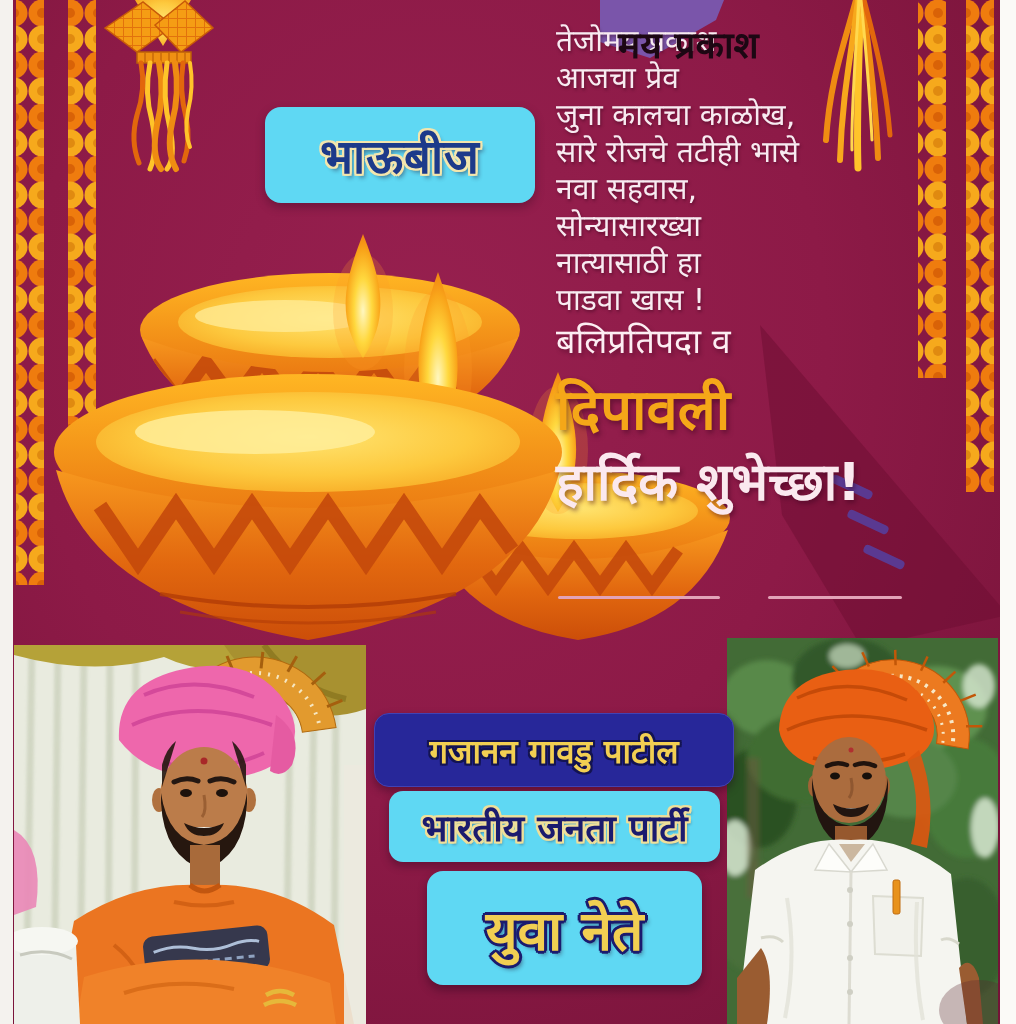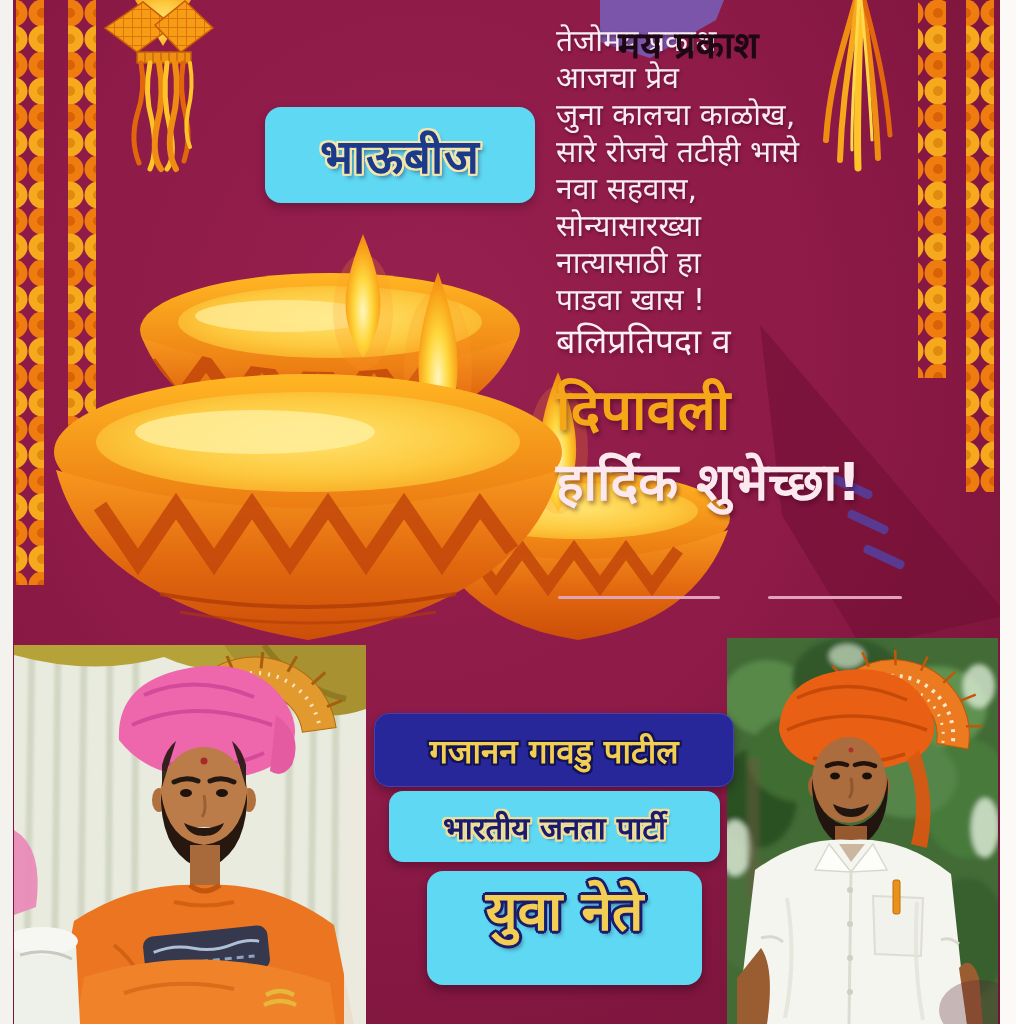--- a/index.html
+++ b/index.html
@@ -57,29 +57,29 @@
     text-shadow:-2px 0 0 #141452, 2px 0 0 #141452, 0 -2px 0 #141452, 0 2px 0 #141452,
                 -2px -2px 0 #141452, 2px 2px 0 #141452, -2px 2px 0 #141452, 2px -2px 0 #141452;
   }
   .partybox{
     position:absolute;left:389px;top:791px;width:331px;height:71px;
     background:#5fd8f3;border-radius:14px;
     display:flex;align-items:center;justify-content:center;
     box-shadow:0 4px 8px rgba(30,5,25,.35);
   }
   .partybox span{
-    font-size:31px;font-weight:700;color:#1b1b6e;
+    font-size:37px;font-weight:700;color:#1b1b6e;
     text-shadow:-2px 0 0 #efdf9a, 2px 0 0 #efdf9a, 0 -2px 0 #efdf9a, 0 2px 0 #efdf9a,
                 -2px -2px 0 #efdf9a, 2px 2px 0 #efdf9a, -2px 2px 0 #efdf9a, 2px -2px 0 #efdf9a,
                 2px 3px 3px rgba(30,10,40,.4);
   }
   .titlebox{
     position:absolute;left:427px;top:871px;width:275px;height:114px;
     background:#5fd8f3;border-radius:16px;
-    display:flex;justify-content:center;
+    display:flex;align-items:center;justify-content:center;
     box-shadow:0 5px 10px rgba(30,5,25,.4);
   }
   .titlebox span{
     font-size:55px;font-weight:800;color:#f2cf52;
     text-shadow:-3px 0 0 #1b1b6e, 3px 0 0 #1b1b6e, 0 -3px 0 #1b1b6e, 0 3px 0 #1b1b6e,
                 -2px -2px 0 #1b1b6e, 2px 2px 0 #1b1b6e, -2px 2px 0 #1b1b6e, 2px -2px 0 #1b1b6e,
                 3px 4px 4px rgba(30,10,40,.45);
   }
 </style>
 </head>

